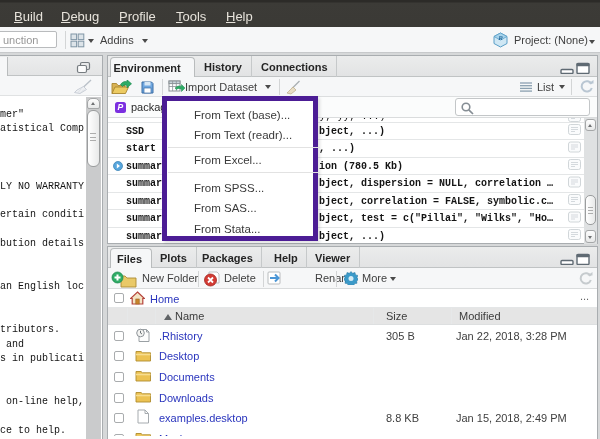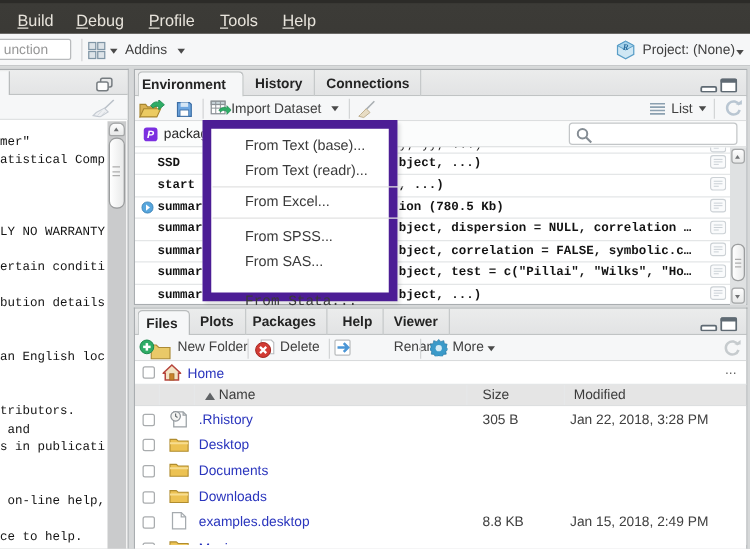--- a/index.html
+++ b/index.html
@@ -373,22 +373,22 @@
     <div class="abs" style="left:51px;top:87.5px;font-size:11px;color:#2a35bd;">examples.desktop</div>
     <div class="abs" style="left:51px;top:108px;font-size:11px;color:#2a35bd;">Music</div>
 
     <div class="abs ui" style="left:278px;top:5px;">305 B</div>
     <div class="abs ui" style="left:348px;top:5px;">Jan 22, 2018, 3:28 PM</div>
     <div class="abs ui" style="left:278px;top:87.5px;">8.8 KB</div>
     <div class="abs ui" style="left:348px;top:87.5px;">Jan 15, 2018, 2:49 PM</div>
   </div>
 </div>
 
-<div class="abs" style="left:162px;top:96px;width:156px;height:145px;background:#fff;border:7px solid #4c1d95;box-shadow:2px 2px 3px rgba(0,0,0,0.12);z-index:50;">
+<div class="abs" style="left:162px;top:96px;width:156px;height:145px;background:#fff;border:5px solid #4c1d95;box-shadow:2px 2px 3px rgba(0,0,0,0.12);z-index:50;">
   <div class="abs" style="left:27px;top:8px;font-size:11.5px;color:#3a3a3a;">From Text (base)...</div>
   <div class="abs" style="left:27px;top:28px;font-size:11.5px;color:#3a3a3a;">From Text (readr)...</div>
   <div class="abs" style="left:1px;top:46px;width:152px;height:1px;background:#e2e2e2;"></div>
   <div class="abs" style="left:27px;top:53px;font-size:11.5px;color:#3a3a3a;">From Excel...</div>
   <div class="abs" style="left:1px;top:71px;width:152px;height:1px;background:#e2e2e2;"></div>
   <div class="abs" style="left:27px;top:81px;font-size:11.5px;color:#3a3a3a;">From SPSS...</div>
   <div class="abs" style="left:27px;top:101px;font-size:11.5px;color:#3a3a3a;">From SAS...</div>
-  <div class="abs" style="left:27px;top:132px;font-size:11.5px;color:#3a3a3a;font-family:Liberation Mono, monospace;">From Stata...</div>
+  <div class="abs" style="left:27px;top:122px;font-size:11.5px;color:#3a3a3a;">From Stata...</div>
 </div>
 
 </body></html>

